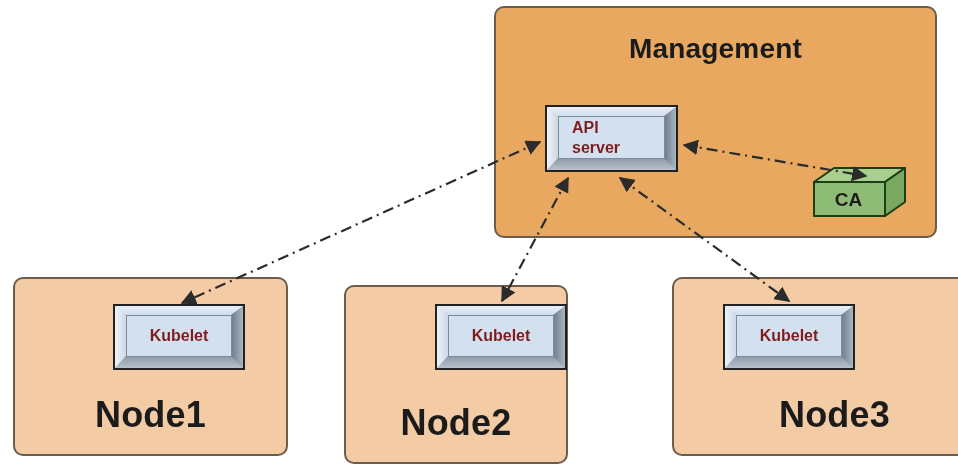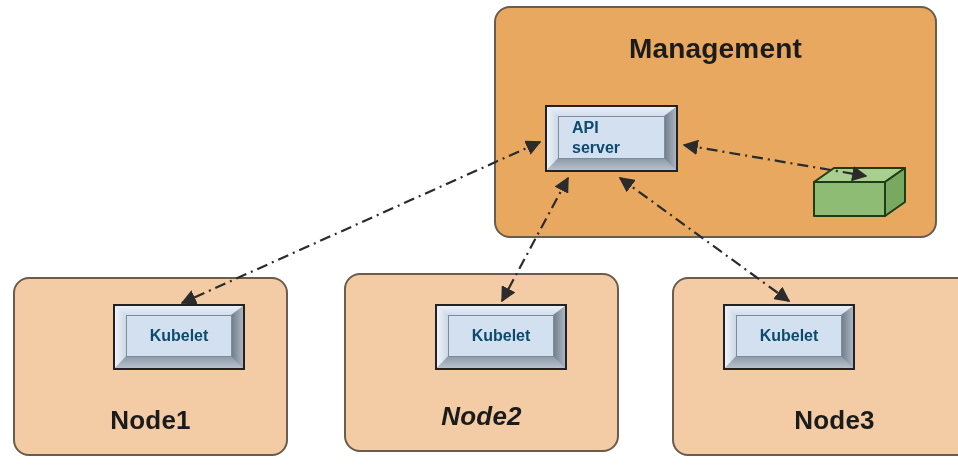--- a/index.html
+++ b/index.html
@@ -15,21 +15,21 @@
     width: 958px;
     height: 468px;
     background: #ffffff;
     overflow: hidden;
   }
   
   .zone {
     position: absolute;
     box-sizing: border-box;
     border: 2px solid #6b5c4b;
-    border-radius: 16px;
+    border-radius: 10px;
   }
   .zone.mgmt {
     background: #e8a860;
   }
   .zone.worker {
     background: #f3cba4;
   }
   .zone-title {
     position: absolute;
     left: 0;
@@ -40,21 +40,21 @@
     font-weight: 700;
     line-height: 1.18;
     letter-spacing: 0.2px;
   }
   .mgmt-title {
     top: 24px;
     font-size: 28px;
   }
   .worker-title {
     bottom: 18px;
-    font-size: 26px;
+    font-size: 36px;
   }
 
   
   .bevel {
     position: absolute;
     box-sizing: border-box;
     border: 2px solid #222222;
     background: #9aa6b5;
     padding: 0;
   }
@@ -92,21 +92,21 @@
   }
   .bevel .label {
     position: absolute;
     inset: 9px 11px 11px 11px;
     display: flex;
     flex-direction: column;
     justify-content: center;
     align-items: flex-start;
     padding-left: 14px;
     box-sizing: border-box;
-    color: #0c4a6e;
+    color: #7f1d1d;
     font-size: 16px;
     font-weight: 700;
     line-height: 1.22;
     z-index: 3;
   }
   .bevel .label.center {
     align-items: center;
     padding-left: 0;
     text-align: right;
   }
@@ -160,35 +160,36 @@
 
   <div id="ca-box" style="left:812px; top:166px; width:95px; height:52px;">
     <svg width="95" height="52" viewBox="0 0 95 52">
 
       <polygon points="2,16 22,2 93,2 73,16" fill="#a8cf8e" stroke="#1f3d14" stroke-width="2" stroke-linejoin="round"></polygon>
 
       <polygon points="73,16 93,2 93,36 73,50" fill="#79a861" stroke="#1f3d14" stroke-width="2" stroke-linejoin="round"></polygon>
 
       <rect x="2" y="16" width="71" height="34" fill="#8fbc75" stroke="#1f3d14" stroke-width="2" stroke-linejoin="round"></rect>
     </svg>
+    <div class="ca-label">CA</div>
   </div>
 
   <div class="zone worker" id="node1-zone" style="left:13px; top:277px; width:275px; height:179px;">
     <div class="zone-title worker-title">Node1</div>
   </div>
   <div class="bevel" id="kubelet1" style="left:113px; top:304px; width:132px; height:66px;">
     <div class="edge-top"></div>
     <div class="edge-left"></div>
     <div class="edge-right"></div>
     <div class="edge-bottom"></div>
     <div class="face"></div>
     <div class="label center">Kubelet</div>
   </div>
 
-  <div class="zone worker" id="node2-zone" style="left:344px; top:273px; width:275px; height:179px;font-style:italic;">
+  <div class="zone worker" id="node2-zone" style="left:344px; top:285px; width:224px; height:179px;">
     <div class="zone-title worker-title">Node2</div>
   </div>
   <div class="bevel" id="kubelet2" style="left:435px; top:304px; width:132px; height:66px;">
     <div class="edge-top"></div>
     <div class="edge-left"></div>
     <div class="edge-right"></div>
     <div class="edge-bottom"></div>
     <div class="face"></div>
     <div class="label center">Kubelet</div>
   </div>

